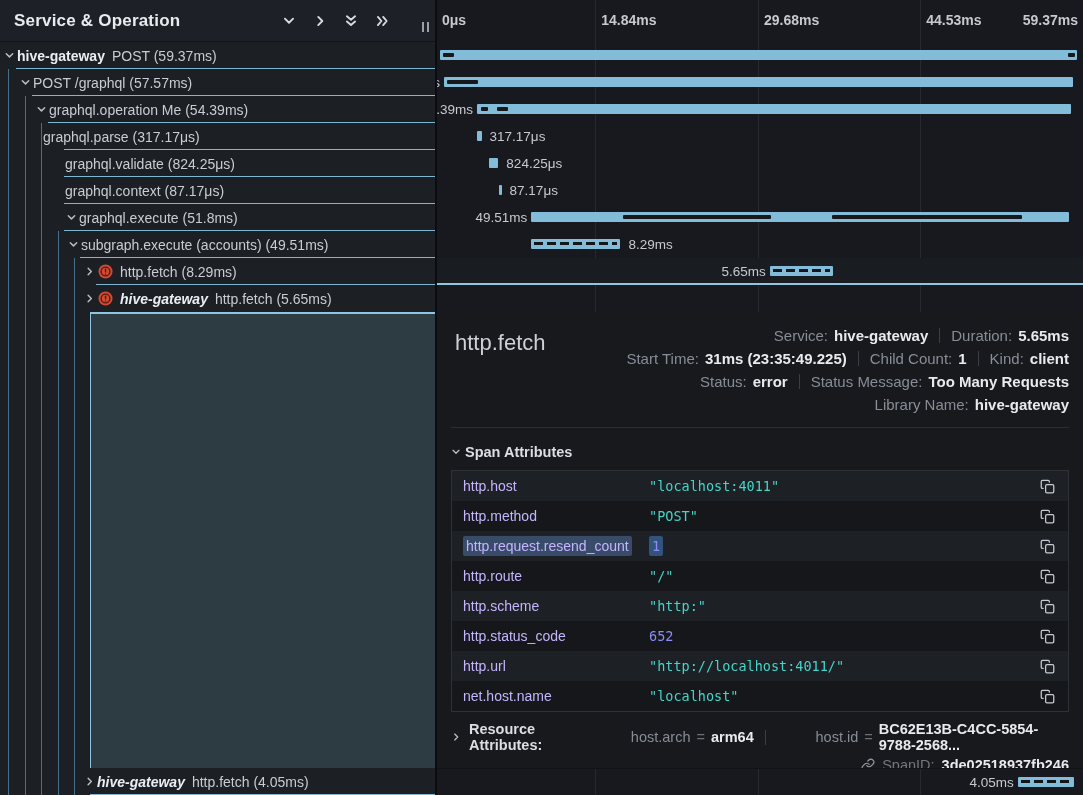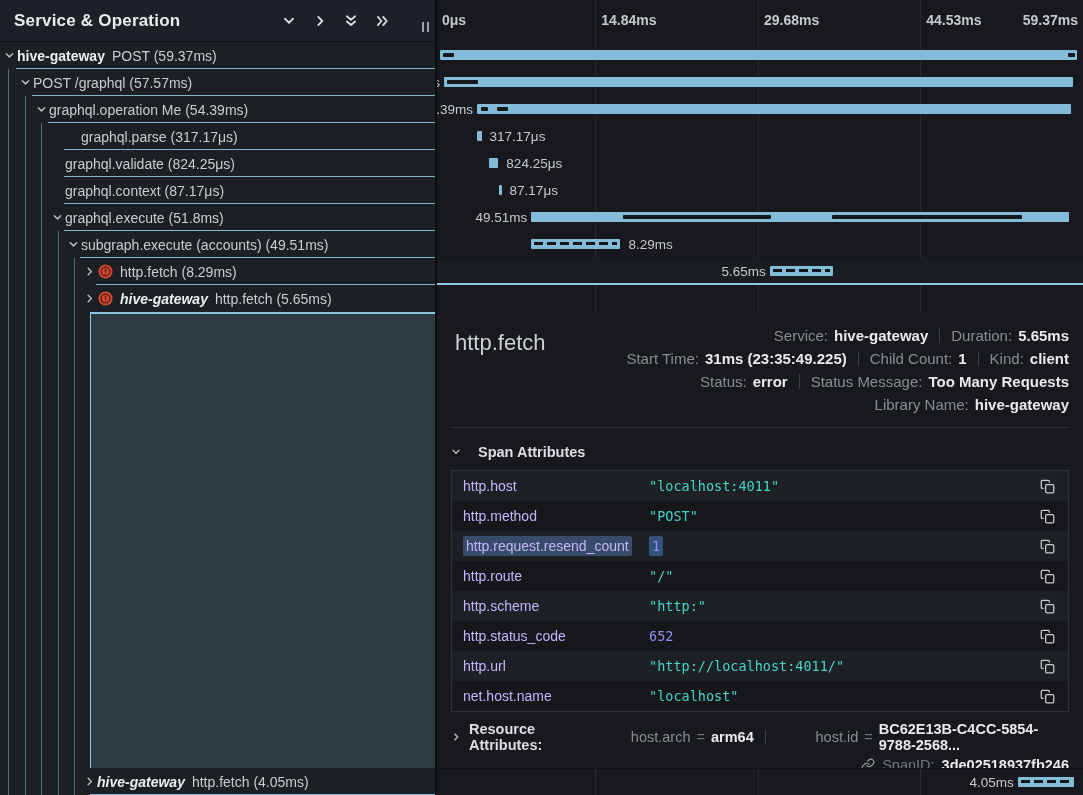--- a/index.html
+++ b/index.html
@@ -46,21 +46,21 @@
   
   .detail { position:relative; height:456px; background:#17191d; padding:12px 14px 0 14px; overflow:hidden; }
   .detail-head { display:flex; justify-content:space-between; align-items:flex-start; }
   .detail-title { font-size:22px; color:#cdd0d5; font-weight:400; padding-top:6px; padding-left:4px; }
   .meta { display:flex; flex-direction:column; gap:1px; }
   .meta-line { display:flex; justify-content:flex-end; align-items:center; height:22px; font-size:15px; }
   .meta-line .k { color:#878d97; }
   .meta-line .v { color:#e8eaed; font-weight:700; margin-left:6px; white-space:nowrap; }
   .vsep { display:inline-block; width:1px; height:15px; background:#3a3e46; margin:0 11px; }
   .detail-div { border-top:1px solid #2b2e34; margin-top:12px; }
-  .attr-hdr { display:flex; align-items:center; gap:17px; margin-top:13px; height:22px;
+  .attr-hdr { display:flex; align-items:center; gap:4px; margin-top:13px; height:22px;
     font-size:14.5px; font-weight:700; color:#dcdee3; cursor:pointer; }
   .attr-hdr .chev, .res-row .chev { width:auto; flex:none; }
   .attr-table { margin-top:7px; border:1px solid #2e3138; }
   .attr-row { height:30px; display:flex; align-items:center; }
   .attr-row:nth-child(odd) { background:#1d2025; }
   .attr-row:nth-child(even) { background:#15171b; }
   .attr-key { width:197px; padding-left:11px; font-size:14px; color:#c4b5fd; white-space:nowrap; }
   .attr-key .kt.selected { background:rgba(90,130,190,.45); padding:2px 3px; border-radius:2px; }
   .attr-value { flex:1; font-family:"DejaVu Sans Mono", monospace; font-size:13.5px; white-space:nowrap; }
   .attr-value.string { color:#45d4c8; }
@@ -135,36 +135,36 @@
       </div>
       <div class="tree-row" style="padding-left:36px">
         <span class="chev">
             <svg width="11" height="11" viewBox="0 0 12 12">
               <path d="M2.5 4l3.5 3.5L9.5 4" fill="none" stroke="currentColor" stroke-width="1.6" stroke-linecap="round" stroke-linejoin="round"></path>
             </svg>
           </span>
         <span class="tlabel">graphql.operation Me (54.39ms)</span>
         <i class="ul" style="left:48px"></i>
       </div>
-      <div class="tree-row" style="padding-left:68px">
+      <div class="tree-row" style="padding-left:30px">
         <span class="chev"></span>
         <span class="tlabel">graphql.parse (317.17μs)</span>
         <i class="ul" style="left:64px"></i>
       </div>
       <div class="tree-row" style="padding-left:52px">
         <span class="chev"></span>
         <span class="tlabel">graphql.validate (824.25μs)</span>
         <i class="ul" style="left:64px"></i>
       </div>
       <div class="tree-row" style="padding-left:52px">
         <span class="chev"></span>
         <span class="tlabel">graphql.context (87.17μs)</span>
         <i class="ul" style="left:64px"></i>
       </div>
-      <div class="tree-row" style="padding-left:52px">
+      <div class="tree-row" style="padding-left:66px">
         <span class="chev">
             <svg width="11" height="11" viewBox="0 0 12 12">
               <path d="M2.5 4l3.5 3.5L9.5 4" fill="none" stroke="currentColor" stroke-width="1.6" stroke-linecap="round" stroke-linejoin="round"></path>
             </svg>
           </span>
         <span class="tlabel">graphql.execute (51.8ms)</span>
         <i class="ul" style="left:64px"></i>
       </div>
       <div class="tree-row" style="padding-left:68px">
         <span class="chev">

